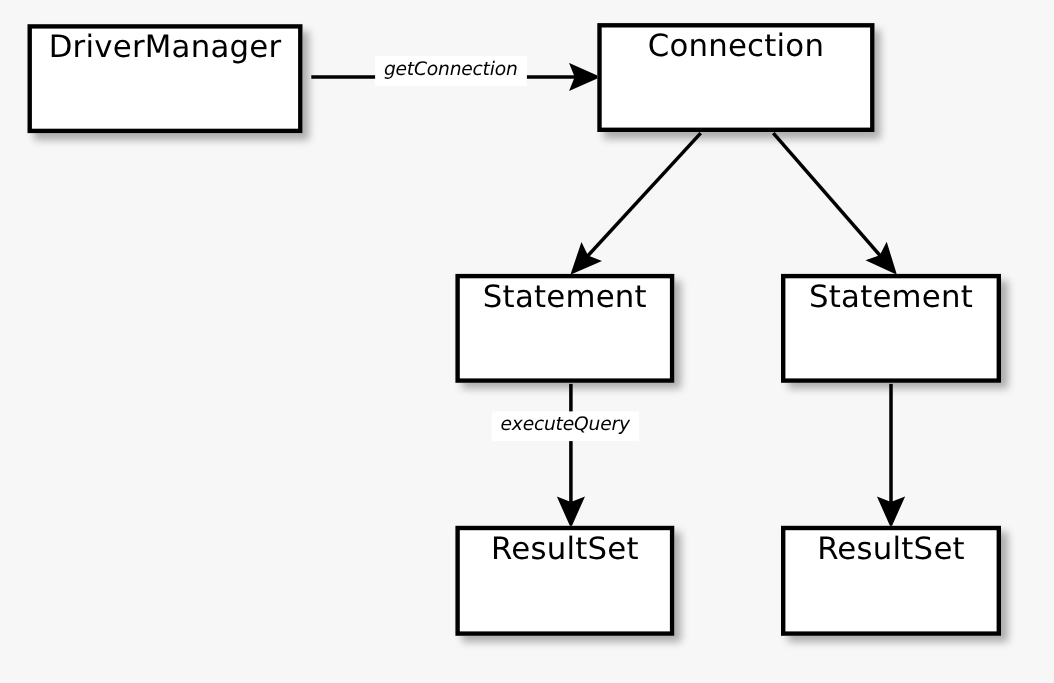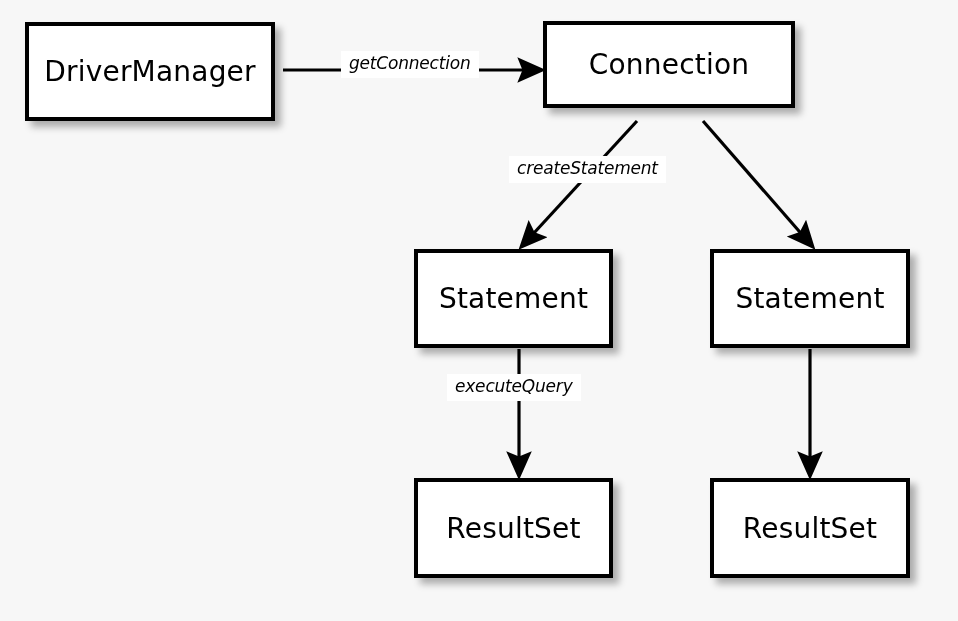--- a/index.html
+++ b/index.html
@@ -25,21 +25,21 @@
     width: 958px;
     height: 621px;
   }
   .node {
     position: absolute;
     box-sizing: border-box;
     background: #ffffff;
     border: 4px solid #000000;
     box-shadow: 6px 6px 7px rgba(0,0,0,0.30);
     display: flex;
-    align-items: center;
+    align-items: flex-start;
     justify-content: center;
     z-index: 3;
   }
   .node-label {
     font-family: "DejaVu Sans", sans-serif;
     font-size: 28px;
     font-weight: 400;
     color: #000000;
     letter-spacing: 0.2px;
     white-space: nowrap;
@@ -80,21 +80,21 @@
 
     <line x1="519" y1="349" x2="519" y2="475" stroke="#000000" stroke-width="3.2" marker-end="url(#arrowhead)"></line>
 
     <line x1="810" y1="349" x2="810" y2="475" stroke="#000000" stroke-width="3.2" marker-end="url(#arrowhead)"></line>
   </svg>
 
   <div class="node" style="left:25px; top:22px; width:250px; height:99px;">
     <span class="node-label">DriverManager</span>
   </div>
 
-  <div class="node" style="left:543px; top:21px; width:252px; height:87px;">
+  <div class="node" style="left:543px; top:21px; width:252px; height:99px;">
     <span class="node-label">Connection</span>
   </div>
 
   <div class="node" style="left:414px; top:249px; width:199px; height:99px;">
     <span class="node-label">Statement</span>
   </div>
 
   <div class="node" style="left:710px; top:249px; width:200px; height:99px;">
     <span class="node-label">Statement</span>
   </div>
@@ -102,17 +102,16 @@
   <div class="node" style="left:414px; top:478px; width:199px; height:100px;">
     <span class="node-label">ResultSet</span>
   </div>
 
   <div class="node" style="left:710px; top:478px; width:200px; height:100px;">
     <span class="node-label">ResultSet</span>
   </div>
 
   <div class="edge-label" style="left:301px; top:51px;">getConnection</div>
 
-  <div class="edge-label" style="left:469px; top:156px;">createStatement</div>
 
   <div class="edge-label" style="left:407px; top:374px;">executeQuery</div>
 
 </div>
 
 </body></html>

